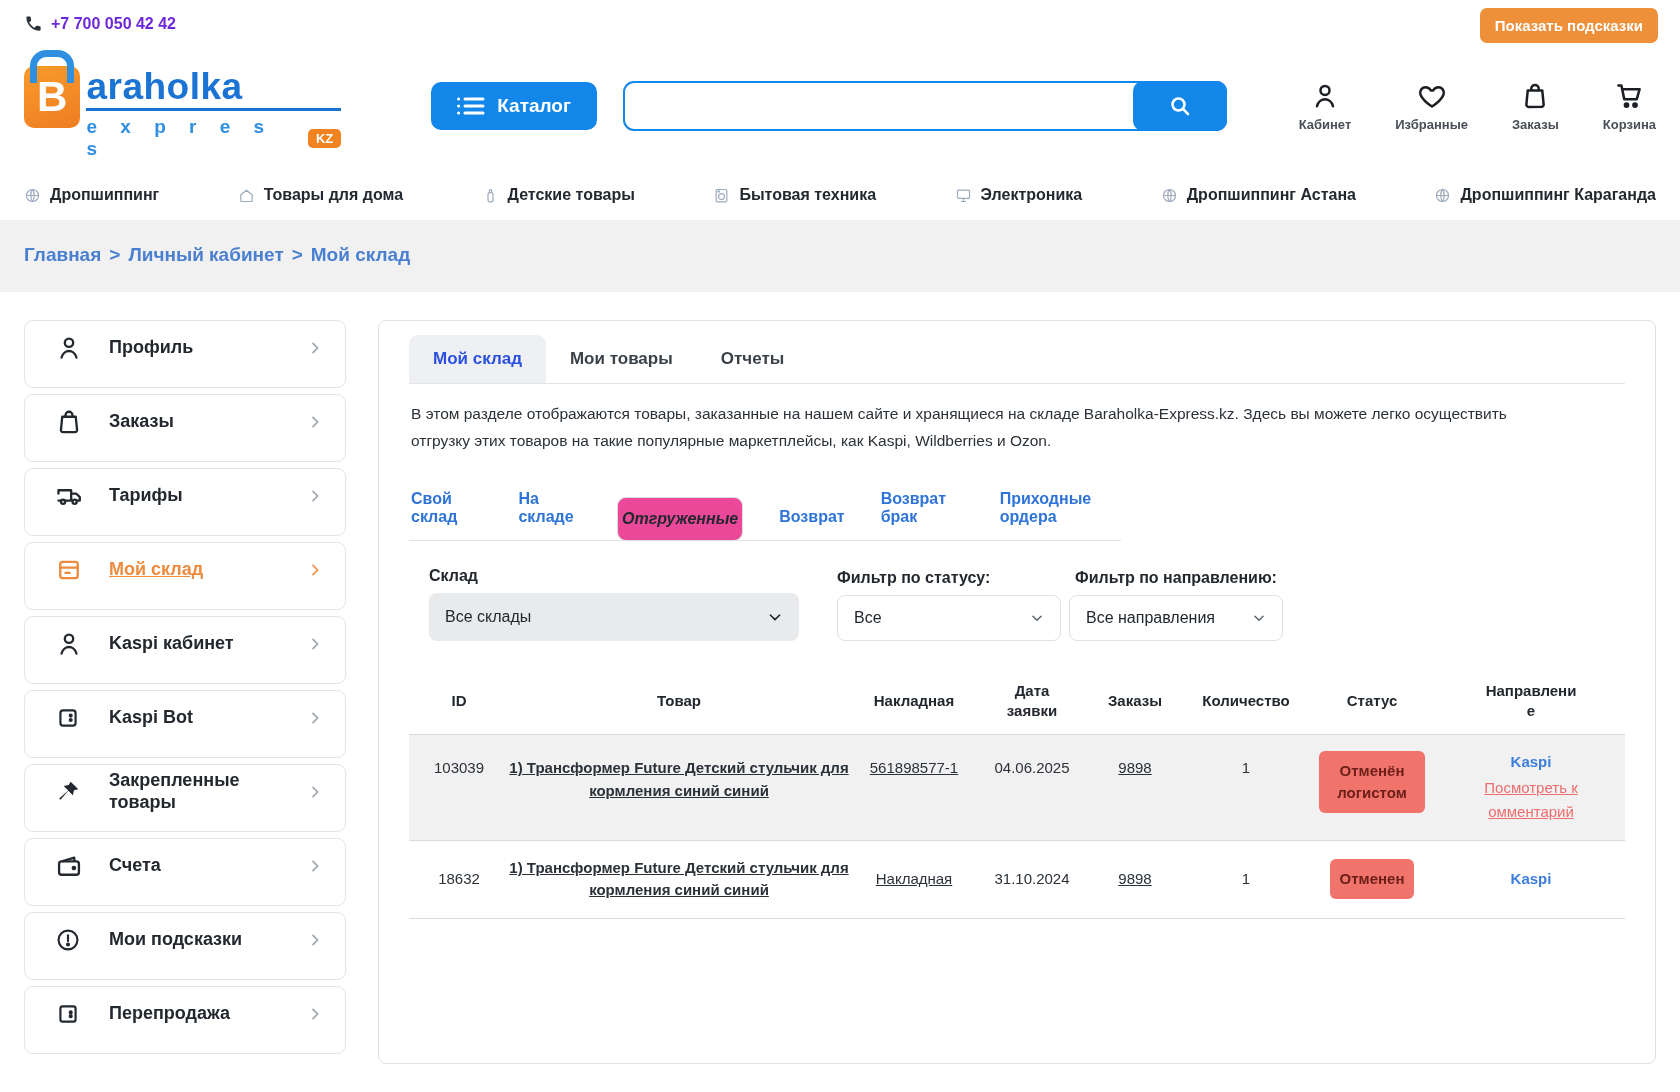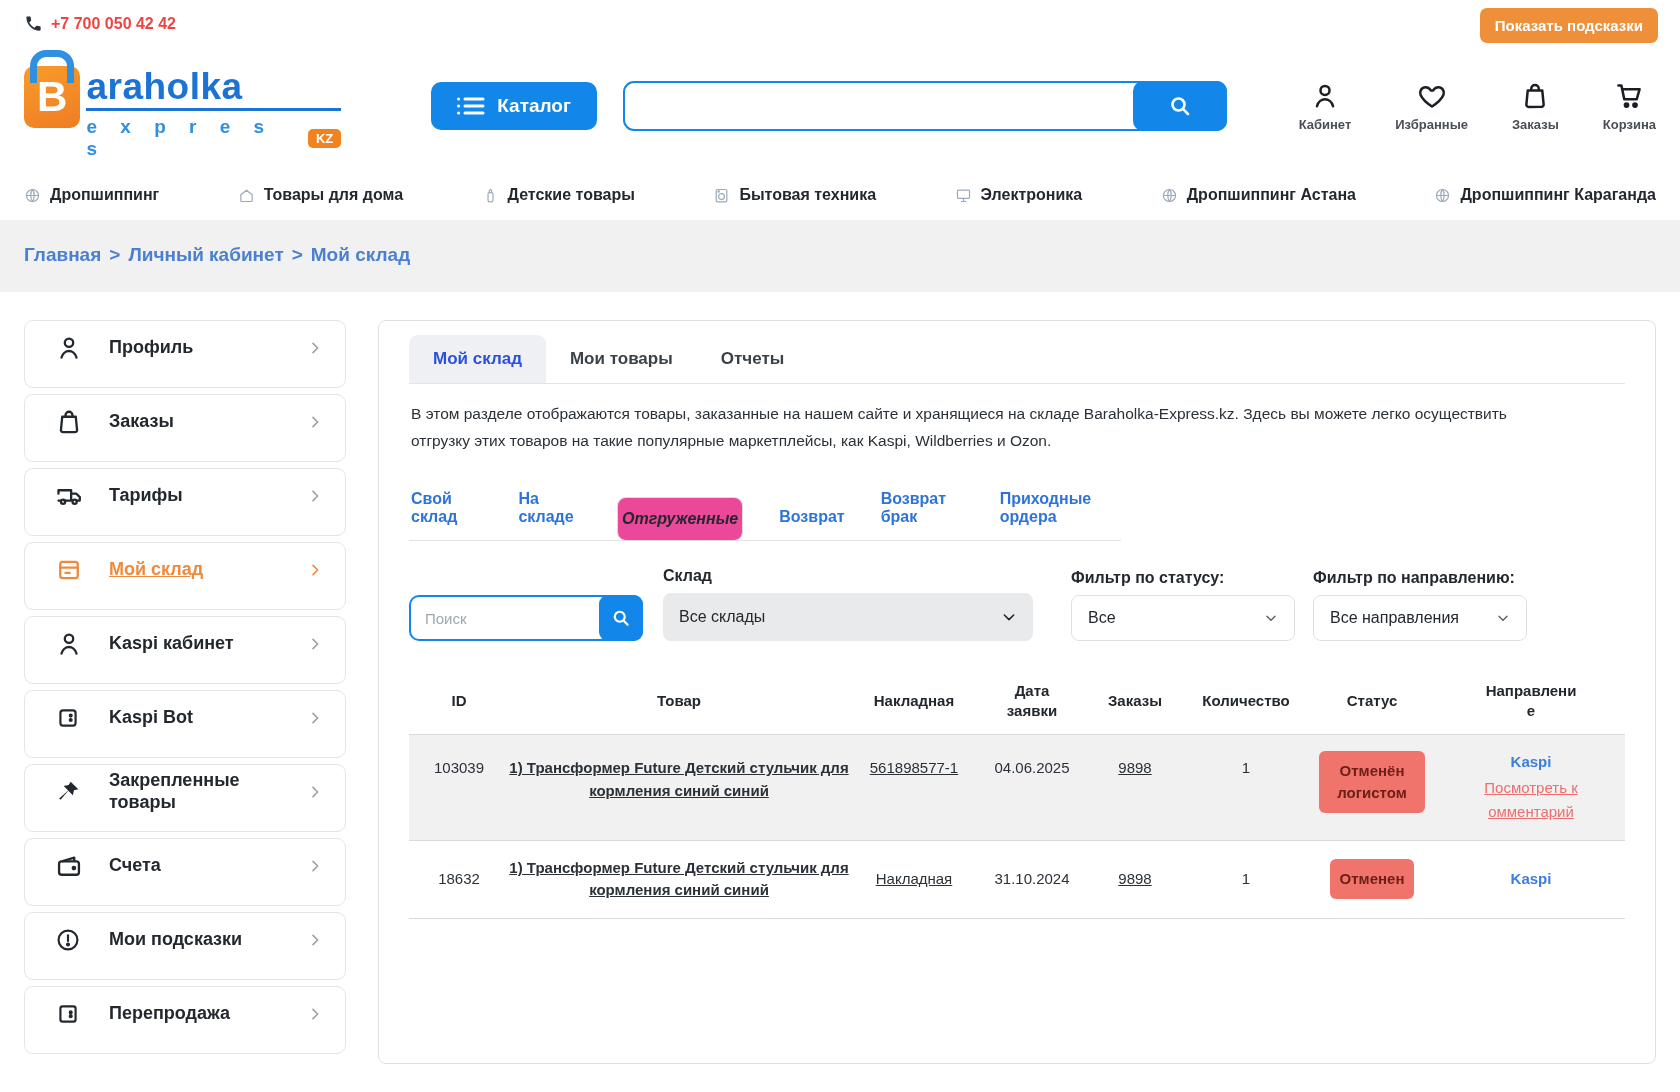--- a/index.html
+++ b/index.html
@@ -2,21 +2,21 @@
 <html><head>
 <meta charset="utf-8">
 <style>
   * { box-sizing: border-box; margin: 0; padding: 0; }
   html, body { width: 1680px; height: 1092px; overflow: hidden; background: #fff;
     font-family: "Liberation Sans", "DejaVu Sans", sans-serif; color: #262b33; }
   svg { display: block; }
 
   
   .topbar { position: relative; height: 46px; padding: 14px 24px 0; }
-  .phone { display: flex; align-items: center; gap: 8px; font-size: 16px; font-weight: 700; color: #ef4444; }
+  .phone { display: flex; align-items: center; gap: 8px; font-size: 16px; font-weight: 700; color: #6d28d9; }
   .hints-btn { position: absolute; top: 8px; right: 22px; background: #ee8f3a; color: #fff;
     font-size: 15px; font-weight: 700; border: none; border-radius: 7px; padding: 9px 15px; cursor: pointer; }
 
   
   .header { display: flex; align-items: center; padding: 6px 24px 14px; gap: 26px; }
   .logo { display: flex; align-items: flex-start; gap: 6px; cursor: pointer; }
   .logo-bag { position: relative; width: 58px; height: 62px; background: linear-gradient(160deg,#f89b2a,#ef7d23);
     border-radius: 10px; margin-top: 14px; display: flex; align-items: center; justify-content: center; }
   .logo-bag::before { content: ""; position: absolute; top: -16px; left: 50%; transform: translateX(-50%);
     width: 30px; height: 26px; border: 7px solid #2f8fe0; border-bottom: none; border-radius: 16px 16px 0 0; }
@@ -91,21 +91,21 @@
     color: #2b3138; font-family: inherit; background: transparent; }
   .mini-search input::placeholder { color: #a0a7b1; }
   .mini-go { position: absolute; right: -2px; top: -2px; width: 44px; height: 46px; background: #1287e9;
     border: none; border-radius: 9px; display: flex; align-items: center; justify-content: center; cursor: pointer; }
   .select { display: flex; align-items: center; justify-content: space-between; padding: 8px 16px;
     font-size: 16px; color: #23282f; cursor: pointer; }
   .sel-warehouse { width: 370px; height: 48px; background: #e9eaec; border-radius: 8px; }
   .sel-plain { height: 46px; background: #fff; border: 1px solid #dfe1e4; border-radius: 8px; }
   .sel-status { width: 224px; }
   .sel-dir { width: 214px; }
-  .ml20 { margin-left: 20px; } .ml38 { margin-left: 38px; } .ml18 { margin-left: 18px; }
+  .ml20 { margin-left: 20px; } .ml38 { margin-left: 38px; } .ml18 { margin-left: 8px; text-align: center; }
 
   
   .table { margin-top: 30px; }
   .t-head, .t-row { display: grid;
     grid-template-columns: 100px 340px 130px 106px 100px 122px 130px 1fr; align-items: center; }
   .t-head { padding: 10px 0 14px; }
   .th { font-size: 15px; font-weight: 700; color: #23282f; text-align: center; line-height: 1.3; }
   .th-dir { max-width: 96px; margin: 0 auto; word-break: break-all; }
   .th-date { max-width: 64px; margin: 0 auto; }
   .t-row { border-top: 1px solid #d9dadc; padding: 16px 0; font-size: 15px; color: #2b3138; }
@@ -456,31 +456,20 @@
     <div class="subtabs">
       <div class="subtab">Свой склад</div>
       <div class="subtab">На складе</div>
       <div class="subtab active">Отгруженные</div>
       <div class="subtab">Возврат</div>
       <div class="subtab">Возврат брак</div>
       <div class="subtab">Приходные ордера</div>
     </div>
 
     <div class="filters">
-      <div class="mini-search">
-        <input type="text" placeholder="Поиск" style="">
-        <button class="mini-go">
-          <span>
-            <svg width="20" height="20" viewBox="0 0 24 24" fill="none" stroke="#fff" stroke-width="2.6" stroke-linecap="round">
-                <circle cx="10.5" cy="10.5" r="6"></circle>
-                <line x1="15.2" y1="15.2" x2="20" y2="20"></line>
-              </svg>
-          </span>
-        </button>
-      </div>
 
       <div class="f-group ml20">
         <span class="f-label">Склад</span>
         <div class="select sel-warehouse">
           <span>Все склады</span>
           <span>
               <svg width="16" height="16" viewBox="0 0 24 24" fill="none" stroke="#23282f" stroke-width="2.4" stroke-linecap="round" stroke-linejoin="round">
                 <path d="M5 9l7 7 7-7"></path>
               </svg>
             </span>

